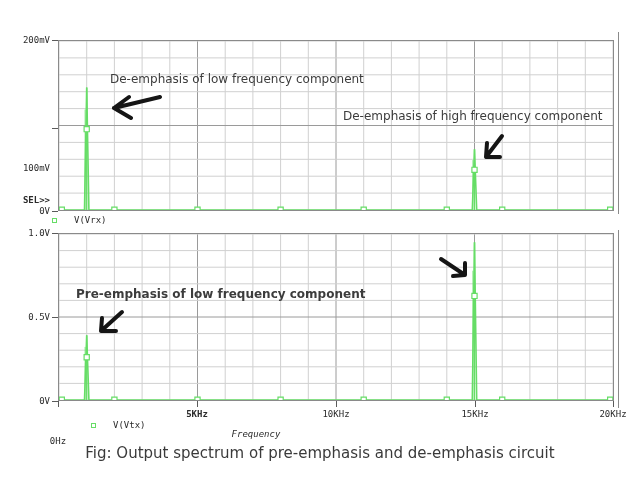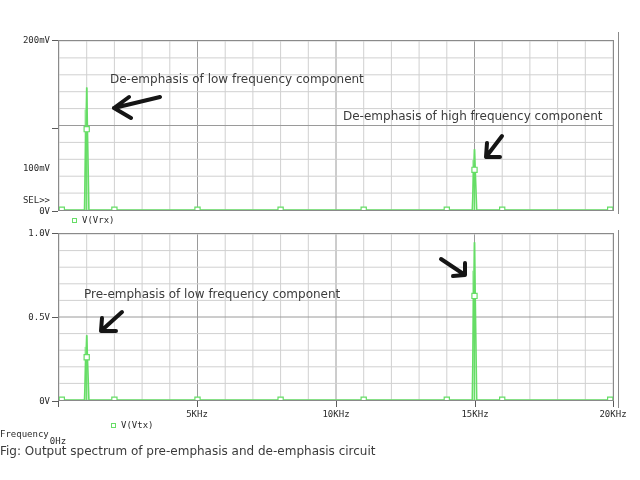--- a/index.html
+++ b/index.html
@@ -10,23 +10,23 @@
   }
   #root{position:absolute;inset:0;}
 
   .url-title{
     position:absolute;left:0;top:6px;width:640px;text-align:center;
     font-family:"DejaVu Sans", sans-serif;
     font-size:15px;color:#4d4d4d;letter-spacing:-0.2px;white-space:nowrap;
   }
 
   .caption{
-    position:absolute;left:0;top:444px;width:640px;
+    position:absolute;left:0;top:444px;width:640px;text-align:center;
     font-family:"DejaVu Sans", sans-serif;
-    font-size:12px;color:#3a3a3a;white-space:nowrap;
+    font-size:15px;color:#3a3a3a;white-space:nowrap;
   }
 
   
   .panel{position:absolute;box-sizing:border-box;
      border-left:1px solid #8a8a8a;border-top:1px solid #8a8a8a;
      border-right:1px solid #8a8a8a;border-bottom:1px solid #8a8a8a;
      background:#ffffff;overflow:hidden;}
   #panel-top{left:58px;top:40px;width:556px;height:171px;}
   #panel-bot{left:58px;top:233px;width:556px;height:168px;}
 
@@ -43,21 +43,21 @@
     font-family:"DejaVu Sans Mono", monospace;
     font-size:9px;color:#2b2b2b;white-space:nowrap;
   }
   .ylab{text-align:right;}
   .xlab{text-align:center;}
 
   .ytick{position:absolute;left:52px;width:6px;height:1px;background:#5a5a5a;}
   .xtick{position:absolute;width:1px;background:#5a5a5a;}
 
   
-  .legend{position:absolute;display:flex;align-items:center;gap:5px;margin-left:20px;}
+  .legend{position:absolute;display:flex;align-items:center;gap:17px;}
   .legend-sq{width:5px;height:5px;border:1px solid #66dd66;background:#ffffff;box-sizing:border-box;}
 
   
   .annot{
     position:absolute;
     font-family:"DejaVu Sans", sans-serif;
     font-size:12px;color:#3c3c3c;white-space:nowrap;
   }
   .arrow{position:absolute;}
 </style>
@@ -122,21 +122,21 @@
   </div>
   <div class="edge-rule" id="edge-top"></div>
 
   <div class="ytick" style="top:40px;"></div>
   <div class="ytick" style="top:128px;"></div>
   <div class="ytick" style="top:211px;"></div>
 
   <div class="ylab" style="left:0;top:35px;width:50px;">200mV</div>
   <div class="ylab" style="left:0;top:119px;width:50px;margin-top:44px;">100mV</div>
   <div class="ylab" style="left:0;top:206px;width:50px;">0V</div>
-  <div class="ylab" style="left:0;top:195px;width:50px;font-weight:normal;">SEL&gt;&gt;</div>
+  <div class="ylab" style="left:0;top:195px;width:50px;font-weight:bold;">SEL&gt;&gt;</div>
 
   <div class="legend" style="left:52px;top:215px;">
     <span class="legend-sq"></span>
     <span class="legend-txt" style="position:relative;left:0;top:0;">V(Vrx)</span>
   </div>
 
   <div class="annot" style="left:110px;top:72px;text-align:center;">De-emphasis of low frequency component</div>
   <svg class="arrow" style="left:96px;top:92px;" width="66" height="30" viewBox="0 0 66 30">
     <path d="M64 5 L18 16 M18 16 L33 5 M18 16 L35 26" fill="none" stroke="#151515" stroke-width="4" stroke-linecap="round" stroke-linejoin="round"></path>
   </svg>
@@ -209,35 +209,35 @@
   <div class="ylab" style="left:0;top:312px;width:50px;">0.5V</div>
   <div class="ylab" style="left:0;top:396px;width:50px;">0V</div>
 
   <div class="xtick" style="left:58px;top:401px;height:6px;"></div>
   <div class="xtick" style="left:197px;top:401px;height:6px;"></div>
   <div class="xtick" style="left:336px;top:401px;height:6px;"></div>
   <div class="xtick" style="left:475px;top:401px;height:6px;"></div>
   <div class="xtick" style="left:613px;top:401px;height:6px;"></div>
 
   <div class="xlab" style="left:38px;top:409px;width:40px;margin-top:27px;">0Hz</div>
-  <div class="xlab" style="left:173px;top:409px;width:48px;">5KHz</div>
+  <div class="xlab" style="left:173px;top:409px;width:48px;font-weight:bold;">5KHz</div>
   <div class="xlab" style="left:309px;top:409px;width:54px;">10KHz</div>
   <div class="xlab" style="left:448px;top:409px;width:54px;">15KHz</div>
   <div class="xlab" style="left:586px;top:409px;width:54px;">20KHz</div>
 
   <div class="legend" style="left:52px;top:420px;padding-left:39px;">
     <span class="legend-sq"></span>
     <span class="legend-txt" style="position:relative;left:0;top:0;">V(Vtx)</span>
   </div>
 
-  <div class="xaxis-title" style="left:0;top:429px;width:512px;">Frequency</div>
+  <div class="xaxis-title" style="left:0;top:429px;width:512px;text-align:center;font-style:italic;">Frequency</div>
 
   <svg class="arrow" style="left:438px;top:255px;" width="34" height="26" viewBox="0 0 34 26">
     <path d="M3 4 L27 20 M27 20 L15 21 M27 20 L27 8" fill="none" stroke="#151515" stroke-width="4" stroke-linecap="round" stroke-linejoin="round"></path>
   </svg>
 
-  <div class="annot" style="left:84px;top:287px;">Pre-emphasis of low frequency component</div>
+  <div class="annot" style="left:76px;top:287px;font-weight:bold;">Pre-emphasis of low frequency component</div>
   <svg class="arrow" style="left:94px;top:309px;" width="32" height="28" viewBox="0 0 32 28">
     <path d="M28 3 L7 22 M7 22 L8 9 M7 22 L22 22" fill="none" stroke="#151515" stroke-width="4" stroke-linecap="round" stroke-linejoin="round"></path>
   </svg>
 
   <div class="caption">Fig: Output spectrum of pre-emphasis and de-emphasis circuit</div>
 </div>
 
 </body></html>

